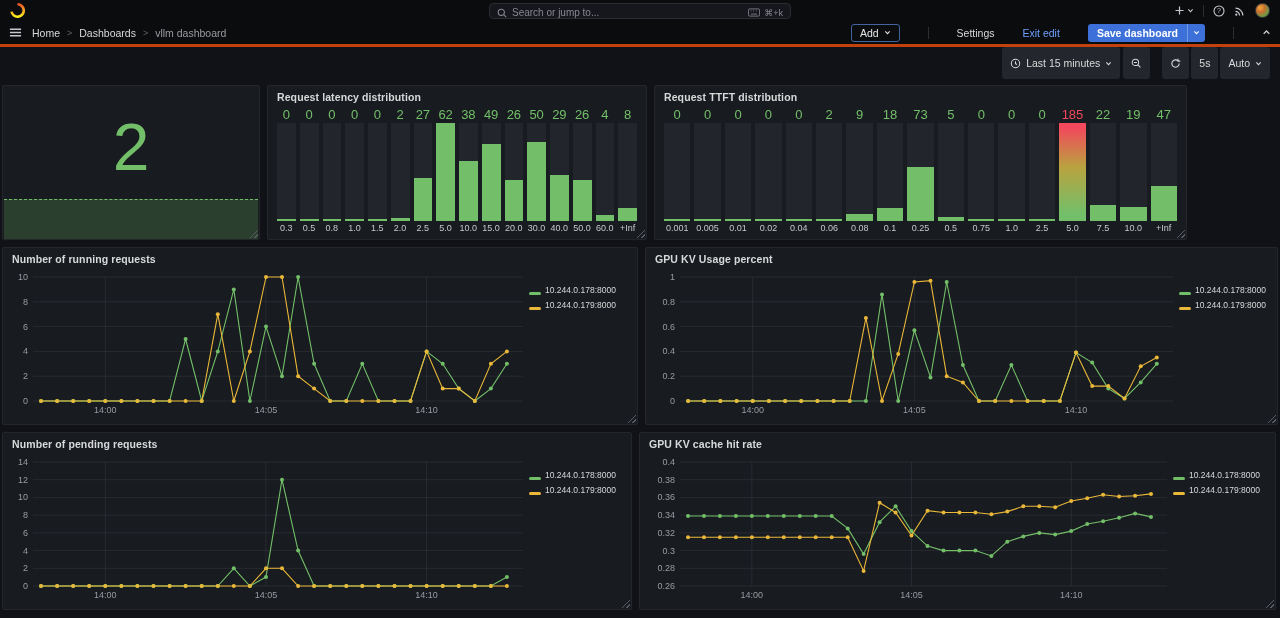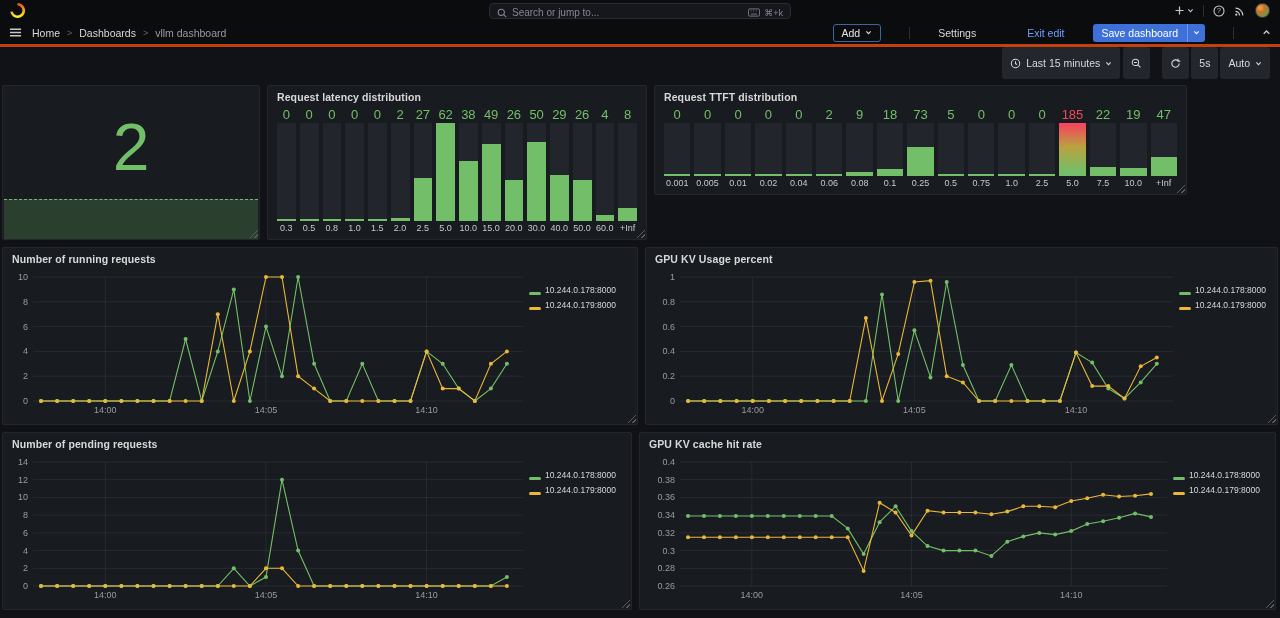--- a/index.html
+++ b/index.html
@@ -28,22 +28,22 @@
   .crumb-bar { height:26px; background:#0b0c0e; display:flex; align-items:center; padding:0 9px; gap:10px;
                border-bottom:3px solid #c2410c; }
   .crumbs { display:flex; align-items:center; gap:7px; font-size:10.5px; font-weight:500; }
   .crumb { color:#d8d9da; cursor:pointer; }
   .crumb.current { color:#9a9ba2; font-weight:400; }
   .crumb-sep { color:#61636b; font-size:9px; }
   .edit-actions { margin-left:auto; display:flex; align-items:center; gap:28px; font-size:10.5px; }
   .btn-add { display:flex; align-items:center; gap:5px; border:1px solid #41639f; border-radius:3px;
              padding:2px 8px; color:#e4e5e9; font-weight:500; cursor:pointer; }
   .btn-text { color:#d8d9da; font-weight:500; cursor:pointer; }
-  .btn-link { color:#6e9fff; font-weight:500; cursor:pointer;margin-left:23px; }
-  .btn-save { display:flex; align-items:stretch; background:#3d71d9; border-radius:3px; color:#fff; font-weight:400; cursor:pointer; }
+  .btn-link { color:#6e9fff; font-weight:500; cursor:pointer; }
+  .btn-save { display:flex; align-items:stretch; background:#3d71d9; border-radius:3px; color:#fff; font-weight:700; cursor:pointer; }
   .btn-save .lbl { padding:3px 9px; }
   .btn-save .caret { display:flex; align-items:center; padding:0 5px; border-left:1px solid rgba(255,255,255,.28); }
 
   .timebar { height:32px; display:flex; align-items:center; justify-content:flex-end; padding:0 10px; }
   .tbtn { display:flex; align-items:center; gap:5px; background:#23262c; border-radius:3px; height:22px;
           padding:16px 8px; font-size:10.5px; font-weight:500; color:#d8d9da; cursor:pointer; }
   .tgap-s { margin-left:3px; } .tgap-l { margin-left:12px; } .tgap-xs { margin-left:2px; }
 
   
   .grid { padding:6px 2px 0; display:flex; flex-direction:column; gap:7px; }
@@ -339,21 +339,21 @@
             <div class="bval">8</div>
             <div class="btrack">
               <div class="bfill" style="height: calc(12.9032%); min-height: 2px;"></div>
             </div>
             <div class="bcat">+Inf</div>
           </div>
         </div>
       <i class="rsz"></i>
     </section>
 
-    <section class="panel" style="width:533px;height:110px">
+    <section class="panel" style="width:533px;height:155px">
       <header class="p-head">
           <h2 class="p-title">Request TTFT distribution</h2>
         </header>
       <div class="bars" id="bars-ttft">
           <div class="bcol">
             <div class="bval">0</div>
             <div class="btrack">
               <div class="bfill" style="height: calc(0%); min-height: 2px;"></div>
             </div>
             <div class="bcat">0.001</div>

